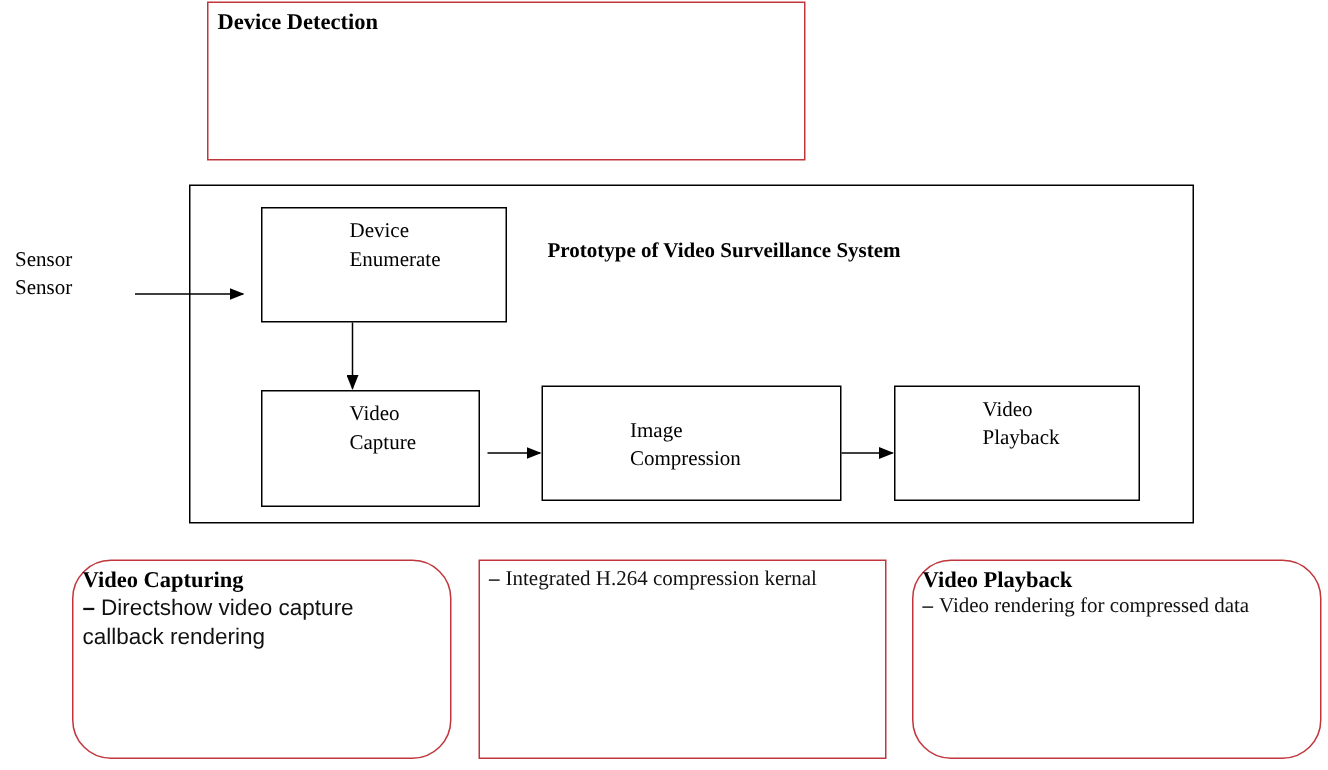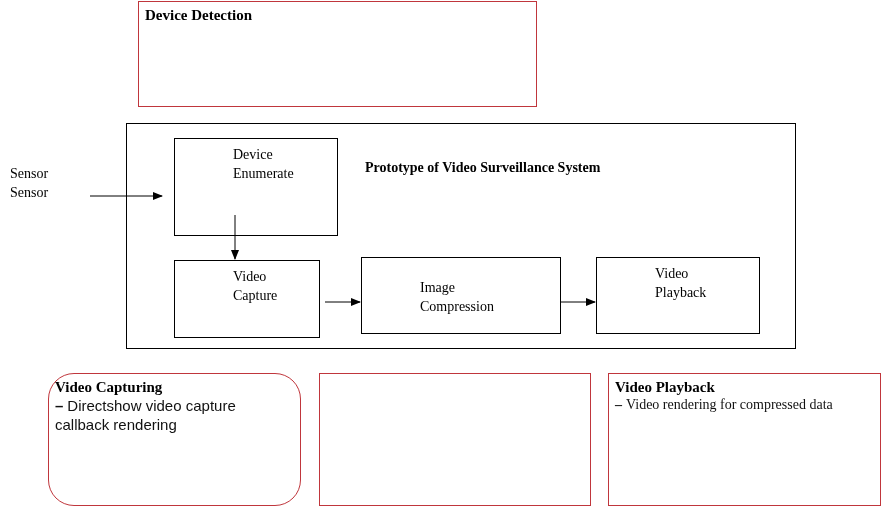--- a/index.html
+++ b/index.html
@@ -26,21 +26,21 @@
 
 <div class="abs outer" style="left:126px; top:123px; width:670px; height:226px;"></div>
 
 <div class="abs title" style="left:365px; top:160px;">Prototype of Video Surveillance System</div>
 
 <div class="abs serif-text" style="left:10px; top:164px;">
   <div>Sensor</div>
   <div>Sensor</div>
 </div>
 
-<div class="abs block" style="left:174px; top:138px; width:164px; height:98px;">
+<div class="abs block" style="left:174px; top:138px; width:164px; height:77px;">
   <div class="block-label" style="left:58px; top:6px;">
     <div>Device</div>
     <div>Enumerate</div>
   </div>
 </div>
 
 <div class="abs block" style="left:174px; top:260px; width:146px; height:78px;">
   <div class="block-label" style="left:58px; top:6px;">
     <div>Video</div>
     <div>Capture</div>
@@ -72,18 +72,19 @@
   <line x1="325" y1="302" x2="360" y2="302" stroke="#000" stroke-width="1" marker-end="url(#ah)"></line>
   <line x1="561" y1="302" x2="595" y2="302" stroke="#000" stroke-width="1" marker-end="url(#ah)"></line>
 </svg>
 
 <div class="abs note" style="left:48px; top:373px; width:253px; height:133px;border-radius:26px;">
   <span class="note-title">Video Capturing</span>
   <span class="note-body"><span class="dash">–</span><span>Directshow video capture callback rendering</span></span>
 </div>
 
 <div class="abs note" style="left:319px; top:373px; width:272px; height:133px;">
+  <span class="note-body serif"><span class="dash">–</span><span>Integrated H.264 compression kernal</span></span>
 </div>
 
-<div class="abs note" style="left:608px; top:373px; width:273px; height:133px;">
+<div class="abs note" style="left:608px; top:373px; width:273px; height:133px;border-radius:26px;">
   <span class="note-title">Video Playback</span>
   <span class="note-body serif"><span class="dash">–</span><span>Video rendering for compressed data</span></span>
 </div>
 
 </body></html>

